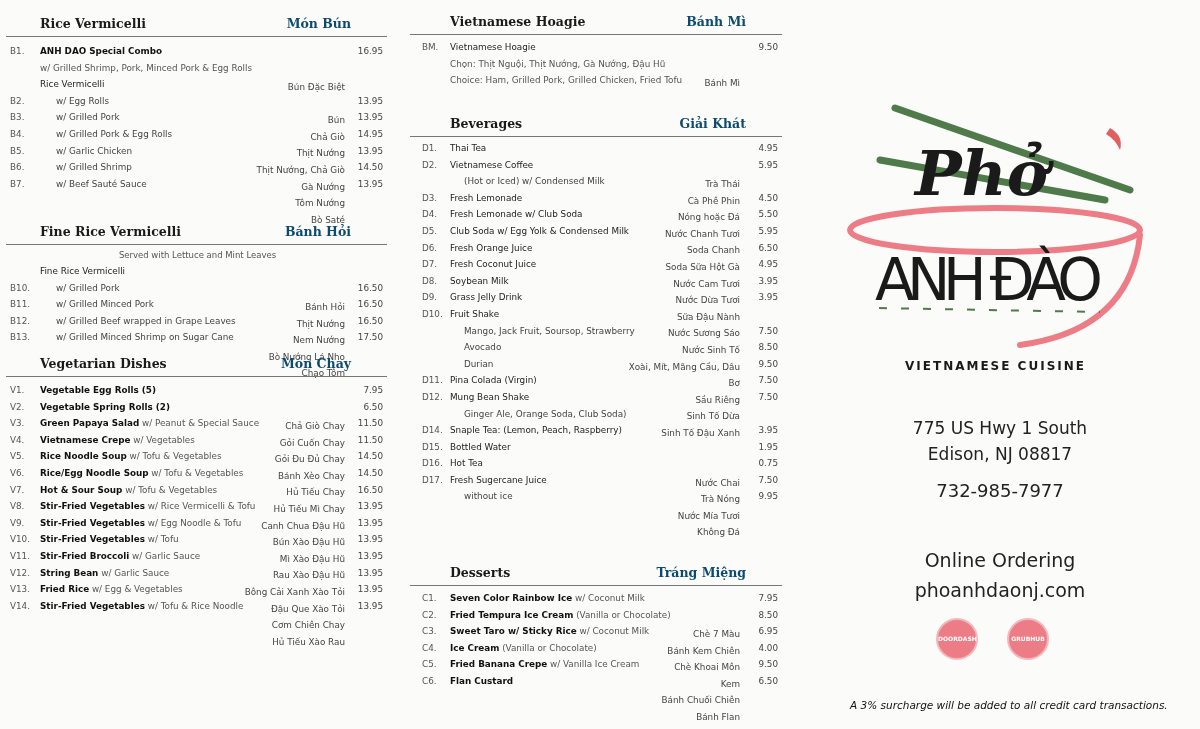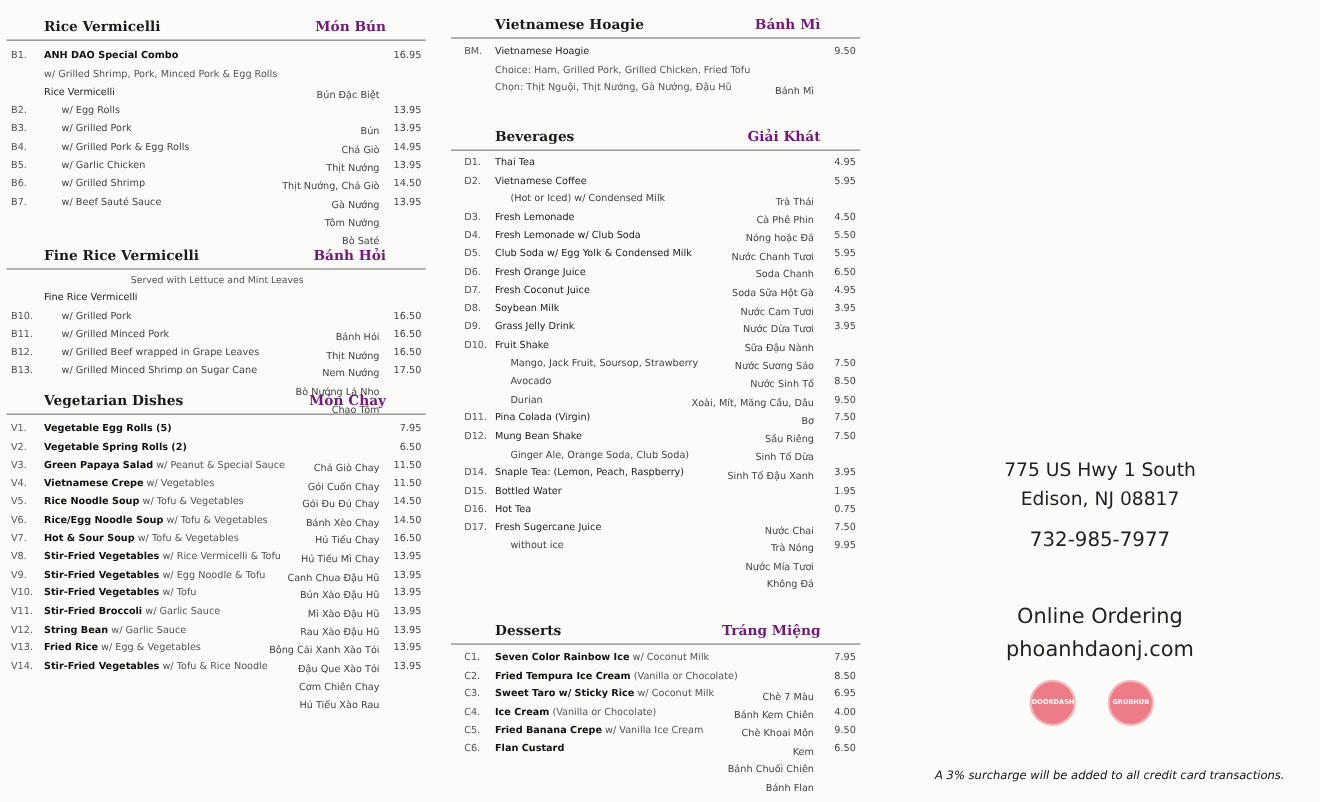--- a/index.html
+++ b/index.html
@@ -5,21 +5,21 @@
   html,body{margin:0;padding:0;}
   body{width:1200px;height:729px;background:#fbfbfa;position:relative;overflow:hidden;
        font-family:"DejaVu Sans",sans-serif;color:#222;}
   .panel{position:absolute;top:0;height:729px;}
   #p1{left:0;width:395px;}
   #p2{left:410px;width:380px;}
   #p3{left:800px;width:400px;}
   .section{position:absolute;left:0;right:0;}
   .sec-head{position:relative;height:22px;border-bottom:1px solid #777;margin-left:6px;margin-right:8px;}
   .sec-head .en{position:absolute;left:34px;top:2px;font-family:"DejaVu Serif",serif;font-weight:bold;font-size:12.5px;color:#1a1a1a;}
-  .sec-head .vn{position:absolute;right:36px;top:2px;font-family:"DejaVu Serif",serif;font-weight:bold;font-size:12.5px;color:#701a75;}
+  .sec-head .vn{position:absolute;right:36px;top:2px;font-family:"DejaVu Serif",serif;font-weight:bold;font-size:12.5px;color:#0c4a6e;}
   .note{text-align:center;font-size:8.5px;color:#555;height:16px;line-height:16px;margin-top:2px;}
   .row{position:relative;height:16.6px;font-size:8.8px;line-height:16.6px;white-space:nowrap;}
   .row .code{position:absolute;left:10px;color:#555;}
   .row .name{position:absolute;left:40px;}
   .row .name.sub{left:56px;color:#444;}
   .row .name b{font-weight:bold;color:#111;}
   .row .name .desc{color:#555;font-weight:normal;}
   .row .vn{position:absolute;right:50px;color:#444;margin-top:36px;}
   .row .price{position:absolute;right:12px;color:#444;margin-left:28px;}
   #p2 .row .code{left:12px;}
@@ -238,24 +238,24 @@
       <span class="vn">Bánh Mì</span>
     </div>
     <div style="height:4px"></div>
     <div class="row">
         <span class="code">BM.</span>
         <span class="name">Vietnamese Hoagie</span>
         <span class="vn">Bánh Mì</span>
         <span class="price">9.50</span>
       </div>
     <div class="row">
+        <span class="name cont">Chọn: Thịt Nguội, Thịt Nướng, Gà Nướng, Đậu Hũ</span>
+      </div>
+    <div class="row">
         <span class="name cont">Choice: Ham, Grilled Pork, Grilled Chicken, Fried Tofu</span>
-      </div>
-    <div class="row">
-        <span class="name cont">Chọn: Thịt Nguội, Thịt Nướng, Gà Nướng, Đậu Hũ</span>
       </div>
   </div>
 
   <div class="section" style="top:114px;">
     <div class="sec-head">
       <span class="en">Beverages</span>
       <span class="vn">Giải Khát</span>
     </div>
     <div style="height:3px"></div>
     <div id="bev-rows">
@@ -435,20 +435,38 @@
           <span class="code">C6.</span>
           <span class="name"><b>Flan Custard</b><span class="desc"></span></span>
           <span class="vn">Bánh Flan</span>
           <span class="price">6.50</span>
         </div>
       </div>
   </div>
 </div>
 
 <div class="panel" id="p3">
+  <div class="logo">
+    <svg width="300" height="290" viewBox="0 0 300 290">
+
+      <line x1="50" y1="18" x2="285" y2="100" stroke="#4f7a4a" stroke-width="7" stroke-linecap="round"></line>
+      <line x1="35" y1="70" x2="260" y2="110" stroke="#4f7a4a" stroke-width="7" stroke-linecap="round"></line>
+
+      <path d="M265 38 q14 8 10 22 q-4 -10 -14 -16 z" fill="#e0605f"></path>
+
+      <ellipse cx="150" cy="140" rx="145" ry="22" fill="none" stroke="#ec7d86" stroke-width="6"></ellipse>
+      <path d="M295 145 Q285 240 175 255" fill="none" stroke="#ec7d86" stroke-width="6" stroke-linecap="round"></path>
+
+      <text x="70" y="105" font-family="DejaVu Serif, serif" font-style="italic" font-weight="bold" font-size="62" fill="#1a1a1a">Phở</text>
+
+      <text x="30" y="210" font-family="DejaVu Sans, sans-serif" font-size="58" fill="#1a1a1a" letter-spacing="2" textLength="230">ANH ĐÀO</text>
+      <line x1="34" y1="218" x2="255" y2="222" stroke="#4f7a4a" stroke-width="2" stroke-dasharray="8 14"></line>
+      <text x="60" y="280" font-family="DejaVu Sans, sans-serif" font-weight="bold" font-size="12" fill="#1a1a1a" letter-spacing="2">VIETNAMESE CUISINE</text>
+    </svg>
+  </div>
   <div class="addr" style="top:418px;">775 US Hwy 1 South</div>
   <div class="addr" style="top:444px;">Edison, NJ 08817</div>
   <div class="addr small" style="top:480px;">732-985-7977</div>
   <div class="order" style="top:549px;">Online Ordering</div>
   <div class="order" style="top:579px;">phoanhdaonj.com</div>
   <div class="badge" style="left:136px;top:618px;">
     <span>DOORDASH</span>
   </div>
   <div class="badge" style="left:207px;top:618px;">
     <span>GRUBHUB</span>

